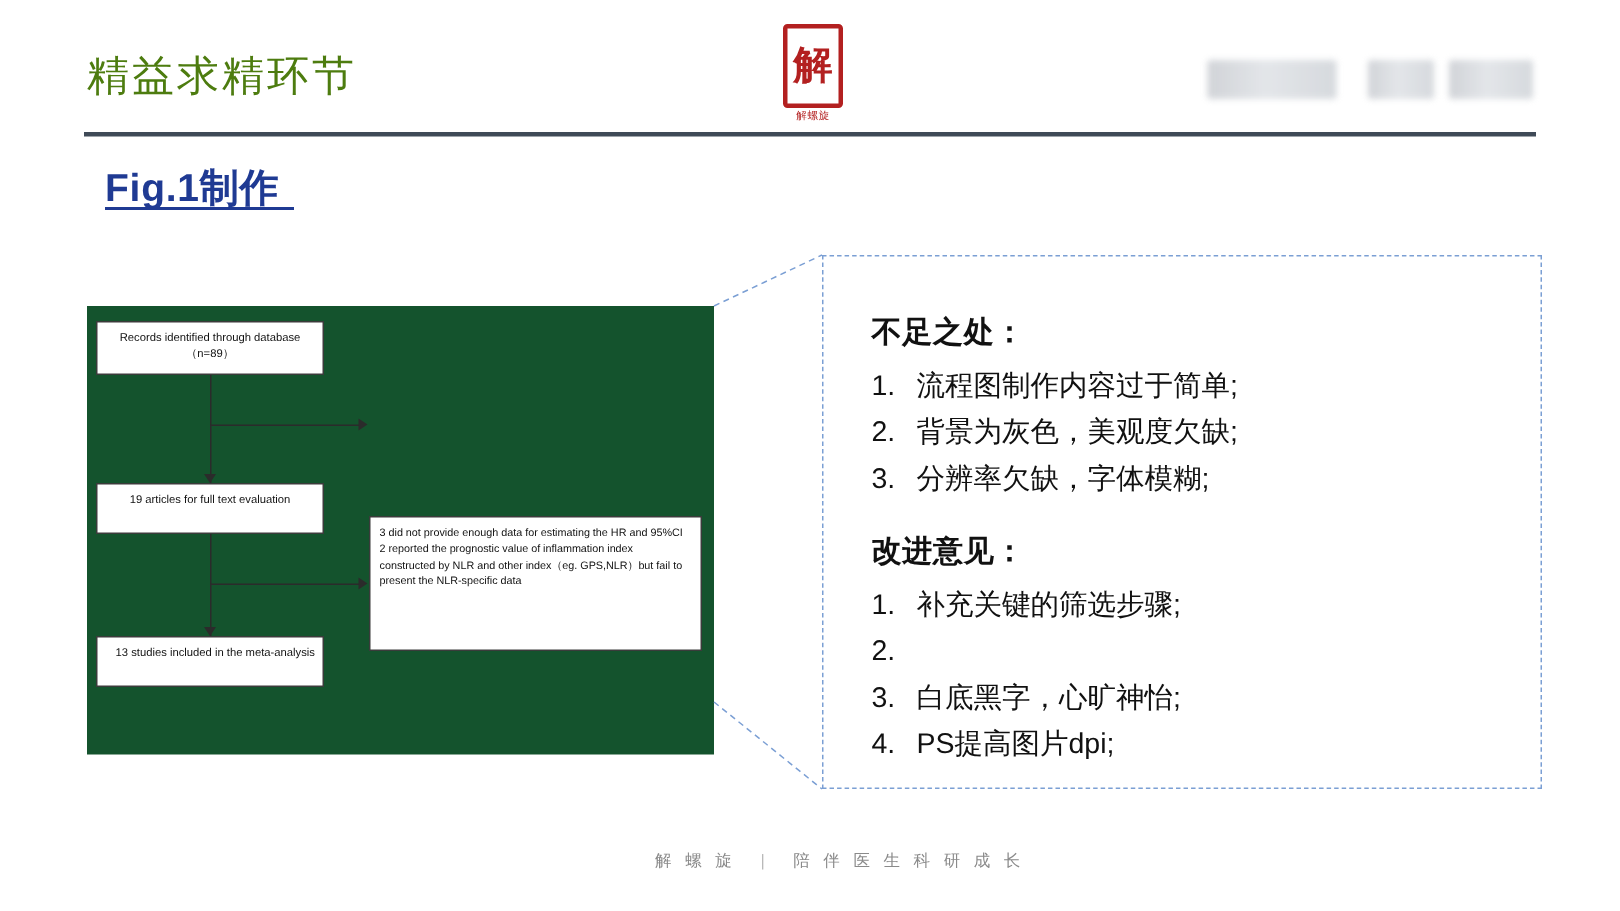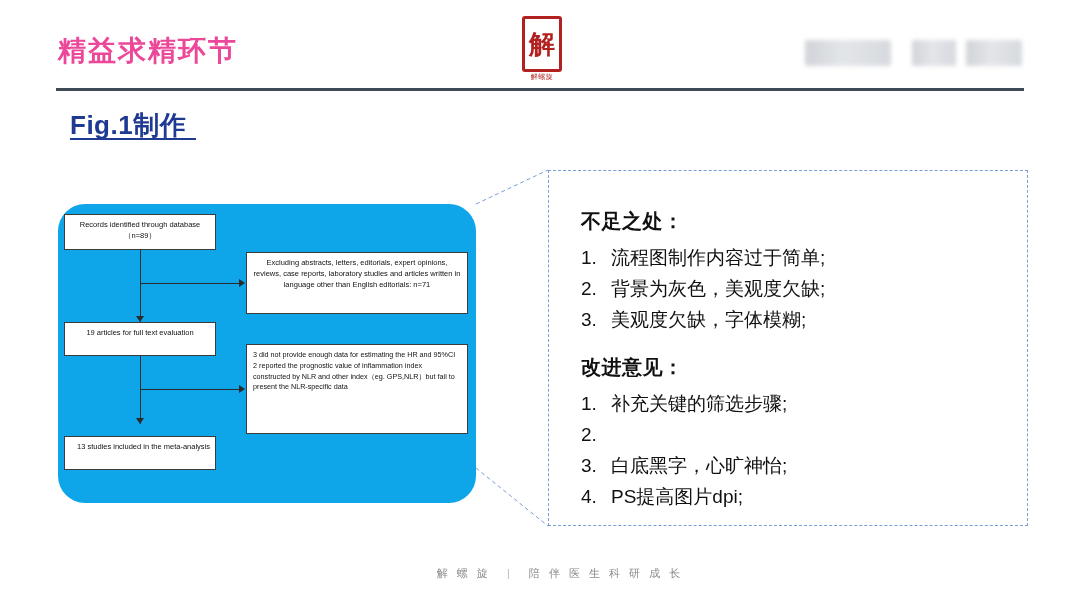--- a/index.html
+++ b/index.html
@@ -21,23 +21,23 @@
     position: absolute;
     left: 0; top: 0;
     width: 1080px;
     height: 92px;
   }
   .header-title {
     position: absolute;
     left: 58px;
     top: 32px;
     font-size: 28px;
-    font-weight: bold;
+    font-weight: normal;
     letter-spacing: 2px;
-    color: #ec4899;
+    color: #4d7c0f;
   }
   .header-logo {
     position: absolute;
     left: 516px;
     top: 12px;
     width: 52px;
     height: 66px;
   }
   .logo-seal {
     position: absolute;
@@ -105,41 +105,40 @@
     background: #1f3a93;
   }
 
   
   .figure {
     position: absolute;
     left: 58px;
     top: 204px;
     width: 418px;
     height: 299px;
-    background: #0ea5e9;
-    border-radius: 27px;
+    background: #14532d;
   }
   .fbox {
     position: absolute;
     background: #ffffff;
     border: 1px solid #3b3b3b;
     box-sizing: border-box;
     font-size: 7.5px;
     line-height: 1.45;
     color: #111;
     text-align: center;
     padding: 5px 5px;
   }
   .fbox.right-just { text-align: left; font-size: 7.2px; line-height: 1.5; padding: 5px 6px; }
 
   .box-records { left: 6px;   top: 10px;  width: 152px; height: 36px; }
   .box-excl1   { left: 188px; top: 48px;  width: 222px; height: 62px; text-align: center; }
   .box-18      { left: 6px;   top: 118px; width: 152px; height: 34px; }
   .box-excl2   { left: 188px; top: 140px; width: 222px; height: 90px; }
-  .box-13      { left: 6px;   top: 232px; width: 152px; height: 34px; padding-left: 12px; }
+  .box-13      { left: 6px;   top: 220px; width: 152px; height: 34px; padding-left: 12px; }
 
   .vline {
     position: absolute;
     width: 1px;
     background: #2b2b2b;
   }
   .vline-1 { left: 82px; top: 46px;  height: 72px; }
   .vline-2 { left: 82px; top: 152px; height: 68px; }
   .arrowdown {
     position: absolute;
@@ -233,21 +232,20 @@
 <div class="section-underline"></div>
 
 <div class="figure">
   <div class="fbox box-records">Records identified through database（n=89）</div>
 
   <div class="vline vline-1"></div>
   <div class="arrowdown ad-1"></div>
   <div class="hline hline-1"></div>
   <div class="arrowright ar-1"></div>
 
-  <div class="fbox box-excl1">Excluding abstracts, letters, editorials, expert opinions, reviews, case reports, laboratory studies and articles written in language other than English editorials:  n=71</div>
 
   <div class="fbox box-18">19 articles for full text evaluation</div>
 
   <div class="vline vline-2"></div>
   <div class="arrowdown ad-2"></div>
   <div class="hline hline-2"></div>
   <div class="arrowright ar-2"></div>
 
   <div class="fbox right-just box-excl2">3 did not provide enough data for estimating the HR and 95%CI
 2 reported the prognostic value of inflammation index constructed by NLR and other index（eg. GPS,NLR）but fail to present the NLR-specific data</div>
@@ -266,21 +264,21 @@
   <div class="co-item">
     <span class="num">1.</span>
     <span>流程图制作内容过于简单;</span>
   </div>
   <div class="co-item">
     <span class="num">2.</span>
     <span>背景为灰色，美观度欠缺;</span>
   </div>
   <div class="co-item">
     <span class="num">3.</span>
-    <span>美观度欠缺，字体模糊;</span>
+    <span>分辨率欠缺，字体模糊;</span>
   </div>
 
   <div class="co-gap"></div>
 
   <div class="co-head">改进意见：</div>
 
   <div class="co-item">
     <span class="num">1.</span>
     <span>补充关键的筛选步骤;</span>
   </div>

